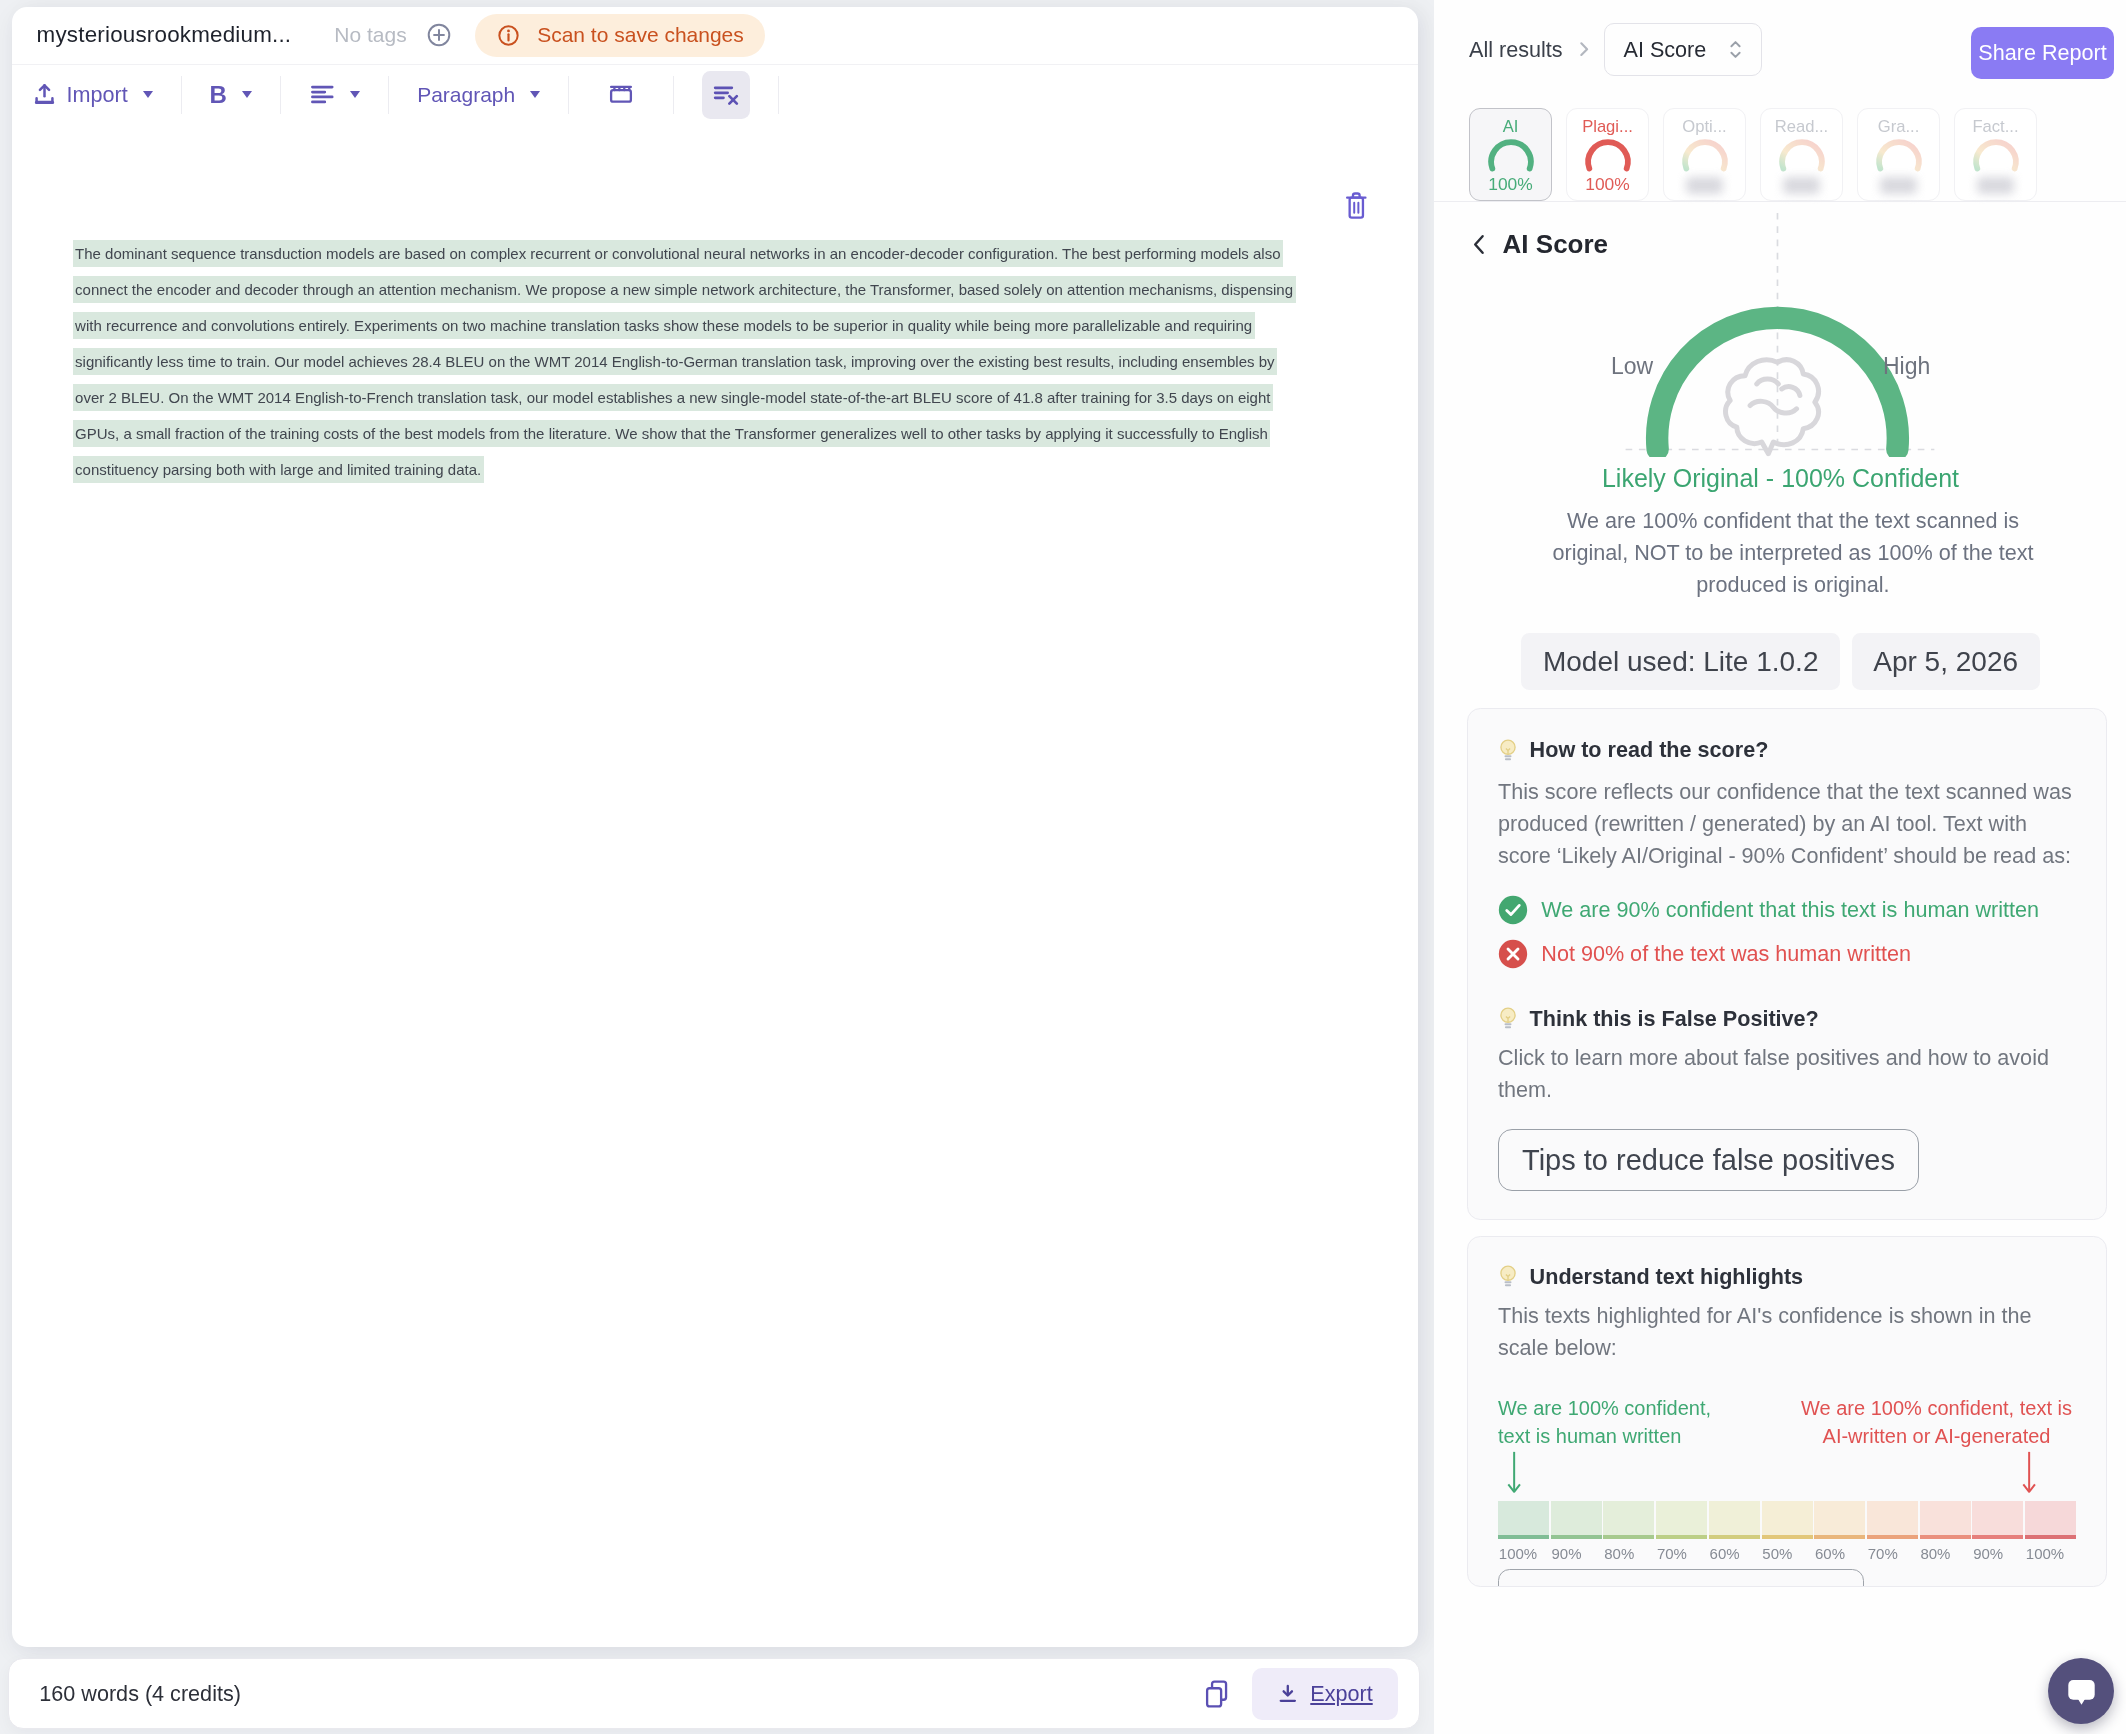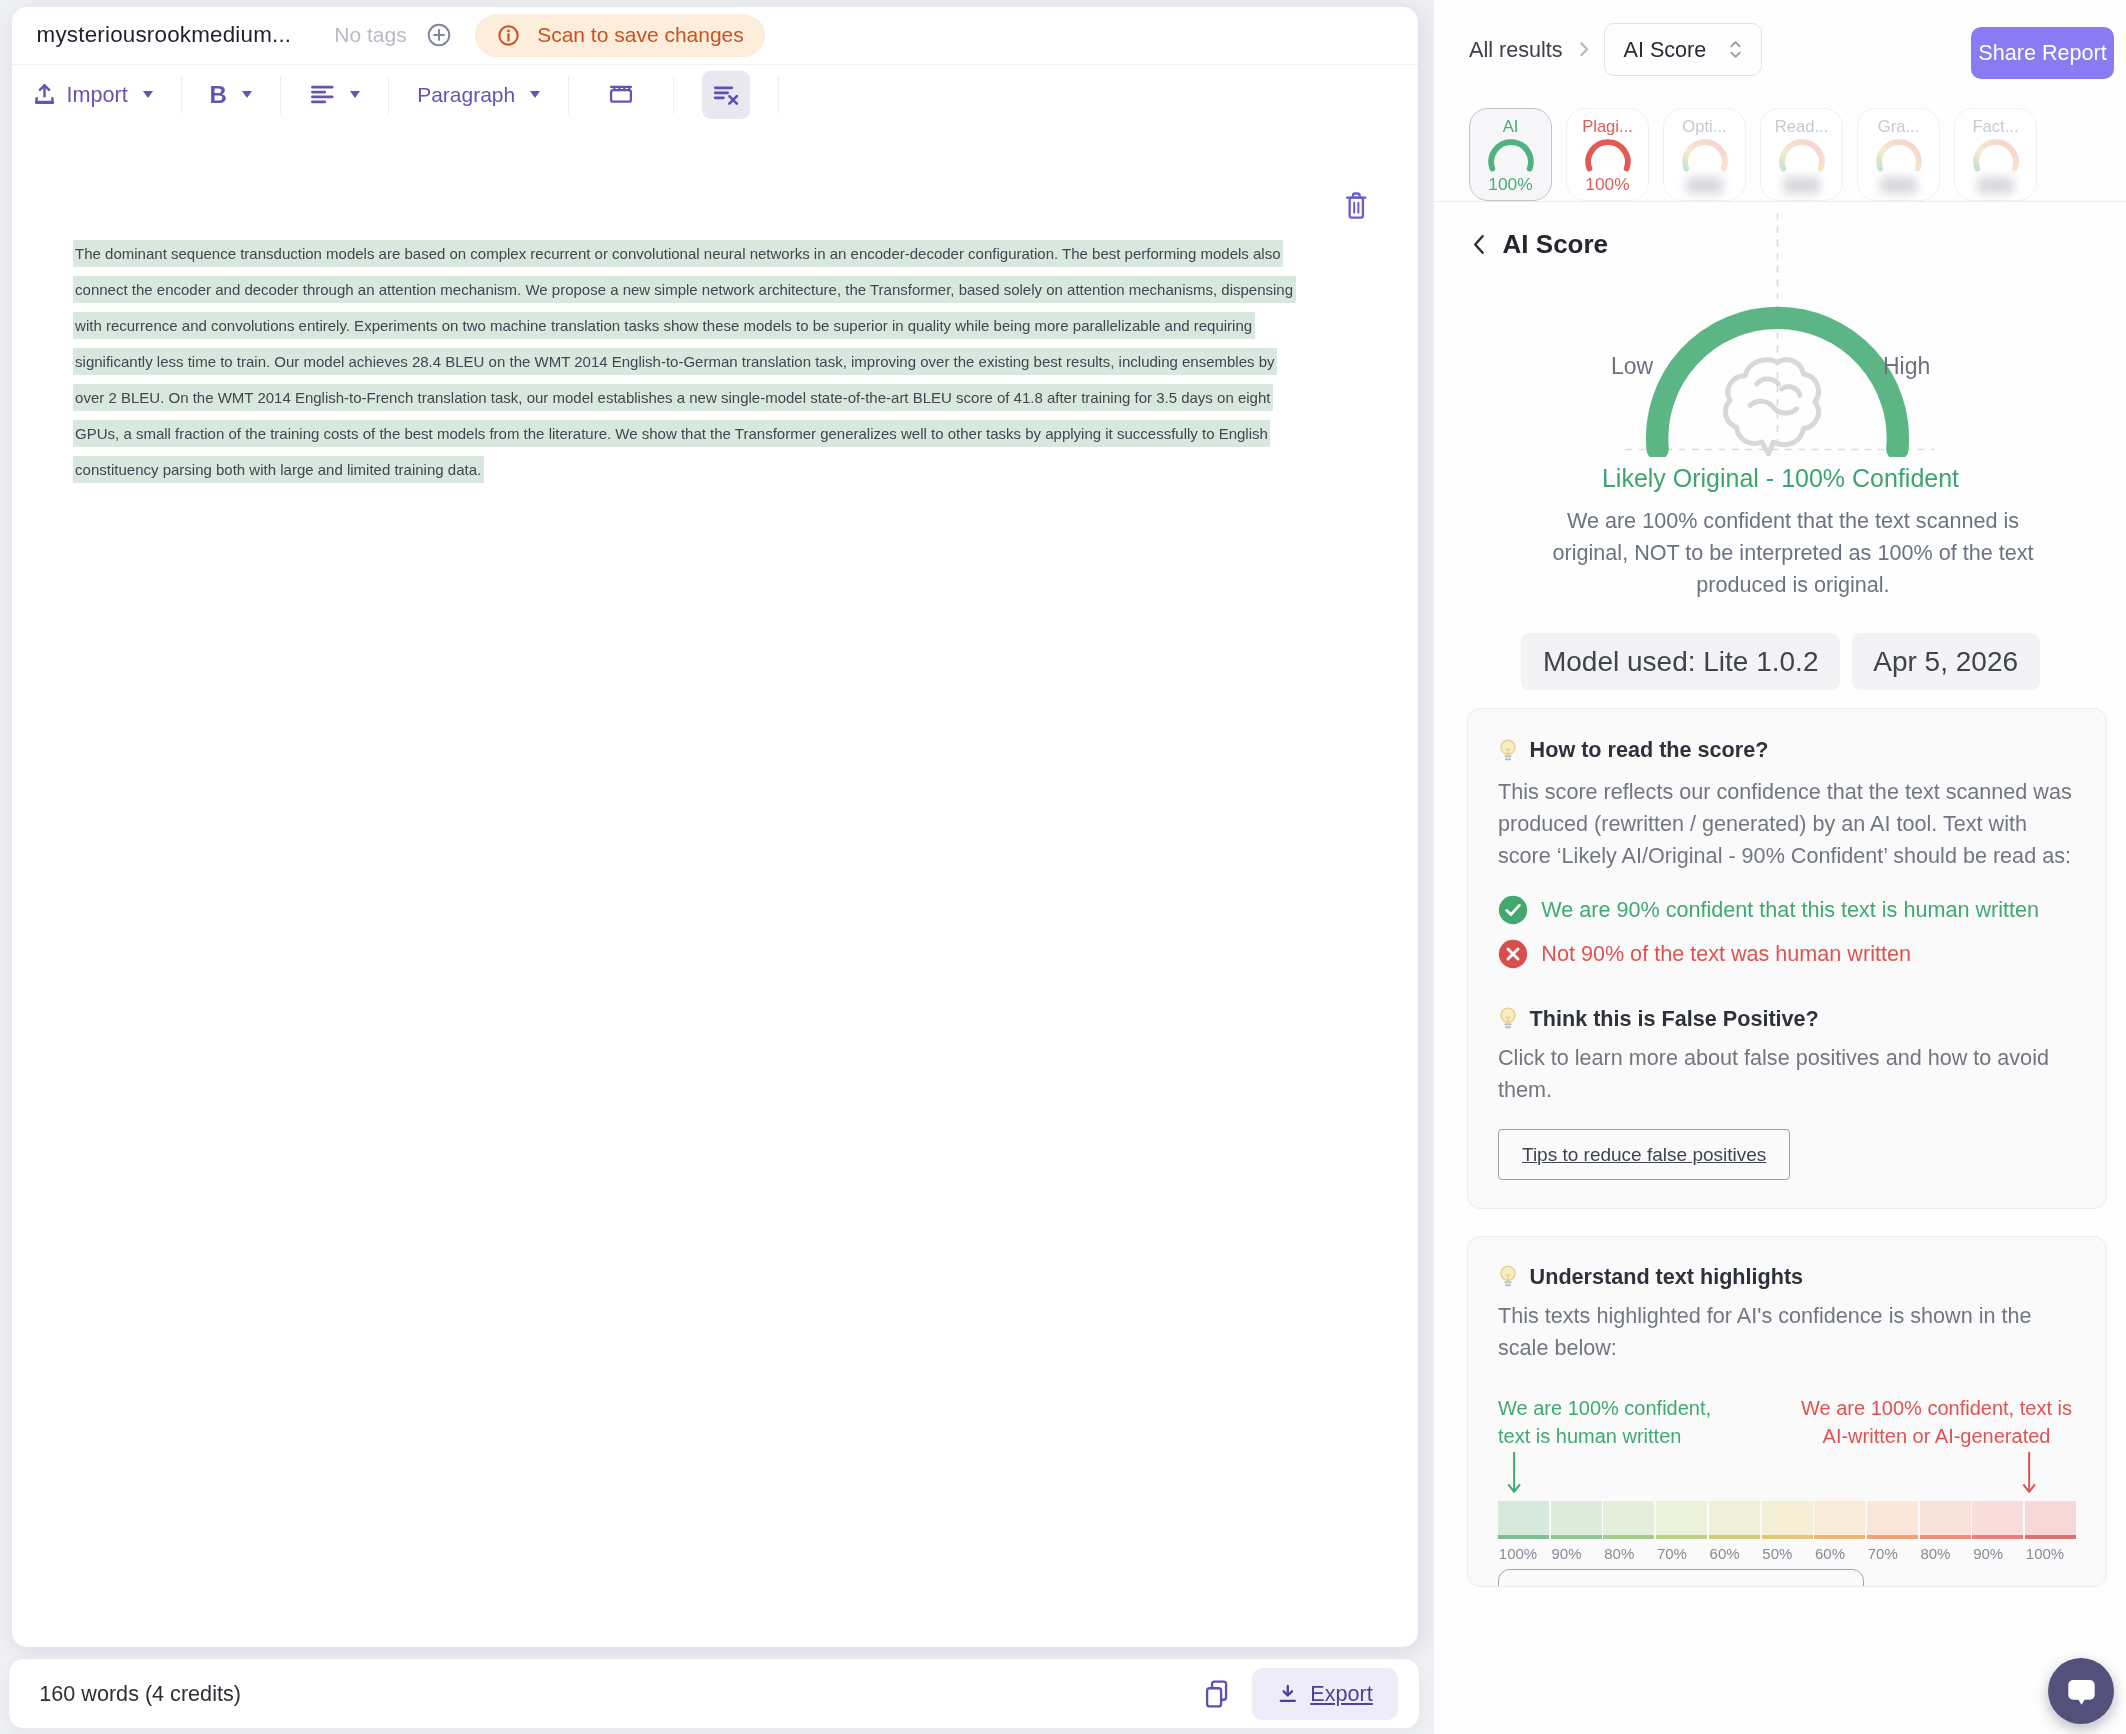--- a/index.html
+++ b/index.html
@@ -34,21 +34,21 @@
 
   
   .right-panel { position:absolute; left:1434px; top:0; width:693px; height:1735px; background:#fefefe; }
   .panel-top { position:absolute; left:35px; top:23px; height:53px; display:flex; align-items:center; gap:15px; }
   .breadcrumb { font-size:21.6px; color:#3b404a; cursor:pointer; }
   .score-select { display:flex; align-items:center; gap:21.6px; border:0.8px solid #e3e3e9; border-radius:10px; height:53px; padding:0 18.3px; cursor:pointer; }
   .score-select .val { font-size:21.6px; color:#272b34; }
   .share-btn { position:absolute; left:537px; top:27.4px; width:143px; height:52px; background:#8a7bf3; border-radius:10px; color:#fff; font-size:21.6px; display:flex; align-items:center; justify-content:center; cursor:pointer; }
 
   .cards-row { position:absolute; left:35px; top:108px; display:flex; gap:14px; }
-  .score-card { width:83px; height:93px; background:#fff; border:1.2px solid #f1f1f4; border-radius:19px; display:flex; flex-direction:column; align-items:center; padding-top:8.3px; cursor:pointer; }
+  .score-card { width:83px; height:93px; background:#fff; border:1.2px solid #f1f1f4; border-radius:11px; display:flex; flex-direction:column; align-items:center; padding-top:8.3px; cursor:pointer; }
   .score-card .lbl { font-size:16.6px; }
   .score-card .val { font-size:17.4px; font-weight:500; margin-top:-1.7px; }
   .score-card.selected { border:1.7px solid #c2c3c9; background:#f6f6f8; }
   .score-card.green .lbl, .score-card.green .val { color:#47ac79; }
   .score-card.red .lbl, .score-card.red .val { color:#e05b56; }
   .score-card.faded .lbl { color:#c6c9cf; }
   .score-card.faded svg { opacity:.55; }
   .blur-blob { width:37px; height:16.6px; background:#cfcfd6; border-radius:5px; filter:blur(5px); opacity:.8; margin-top:1.7px; }
   .panel-divider { position:absolute; left:0; top:201px; width:693px; border-top:0.8px solid #ededf1; }
 
@@ -68,21 +68,21 @@
 
   .panel-card { position:absolute; left:33px; width:640px; background:#fafafb; border:0.8px solid #ebebf0; border-radius:13.3px; padding:28px 30px; }
   .card-how { top:708px; }
   .card-hl { top:1236px; height:351px; overflow:hidden; padding-top:26.6px; }
   .card-head { display:flex; align-items:center; gap:11.6px; font-size:21.6px; font-weight:600; color:#2d313a; }
   .card-body { margin-top:12.5px; font-size:21.6px; line-height:32px; color:#71767f; }
   .read-row { display:flex; align-items:center; gap:13.3px; margin-top:23px; font-size:21.6px; }
   .read-row.pos { color:#3fa873; }
   .read-row.neg { margin-top:14px; color:#e15150; }
   .fp-head { margin-top:37px; }
-  .tips-btn { display:inline-block; margin-top:23px; border:1.7px solid #9aa0a8; border-radius:4px; padding:13.3px 23px; font-size:19px; color:#3f444e; background:#fafafb; cursor:pointer;text-decoration:underline; }
+  .tips-btn { display:inline-block; margin-top:23px; border:1.7px solid #9aa0a8; border-radius:14px; padding:13.3px 23px; font-size:29px; color:#3f444e; background:#fafafb; cursor:pointer; }
 
   .hl-labels { margin-top:30px; display:flex; justify-content:space-between; }
   .hl-label { font-size:20px; line-height:28px; }
   .hl-label.human { color:#3fa873; width:249px; }
   .hl-label.ai { color:#e05252; width:279px; text-align:center; }
   .hl-arrows { position:relative; height:47px; }
   .hl-arrows .a-green { position:absolute; left:6.6px; top:0; }
   .hl-arrows .a-red { position:absolute; left:522px; top:0; }
   .scale-row { display:flex; gap:1.7px; margin-top:3.3px; }
   .scale-col { flex:1; }

